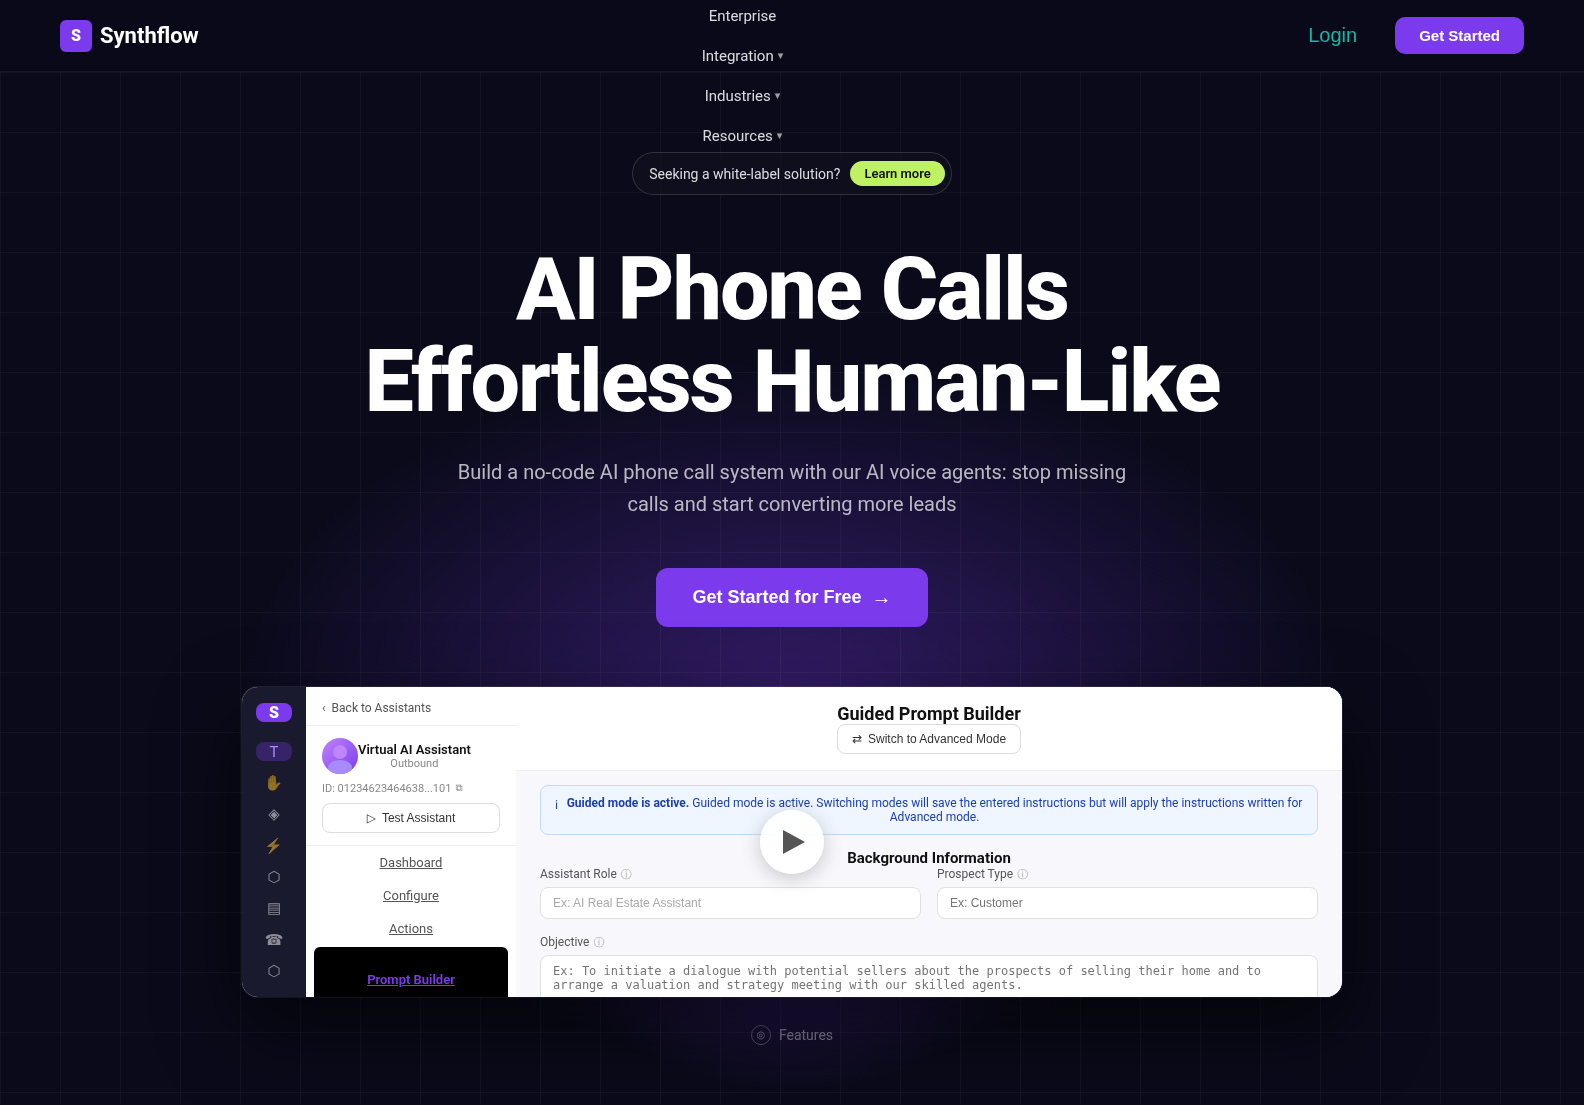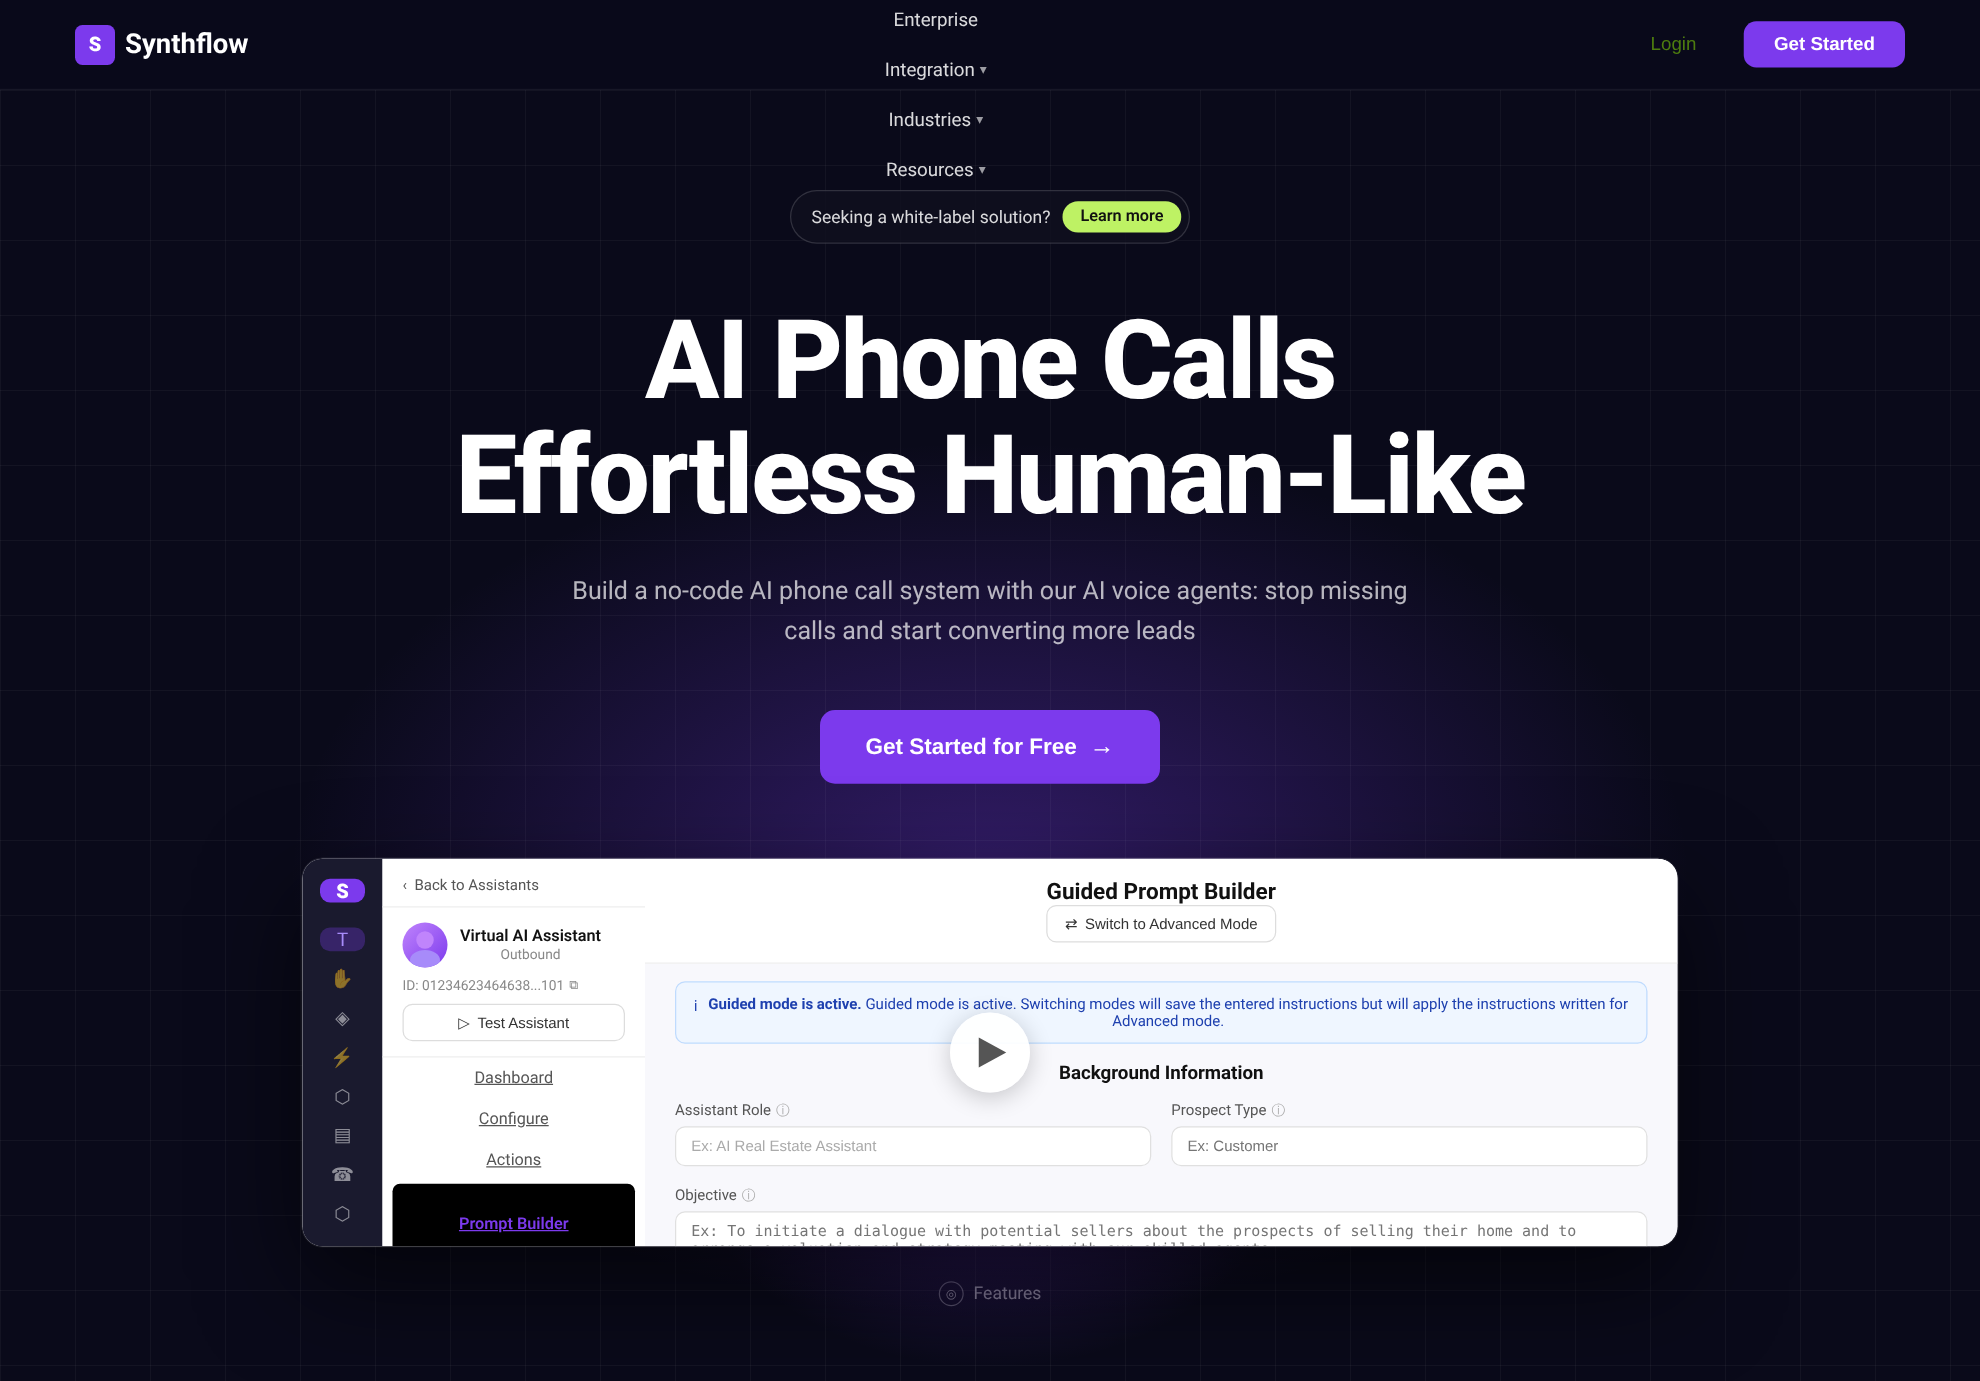--- a/index.html
+++ b/index.html
@@ -65,22 +65,22 @@
     .nav-link .chevron { font-size: 11px; opacity: 0.7; }
     .nav-right {
       display: flex;
       align-items: center;
       gap: 16px;
     }
     .btn-login {
       padding: 9px 22px;
       background: transparent;
       border: none;
-      color: #4d7c0f;
-      font-size: 15px;
+      color: #14b8a6;
+      font-size: 20px;
       cursor: pointer;
       border-radius: 8px;
     }
     .btn-get-started {
       padding: 10px 24px;
       background: #7c3aed;
       border: none;
       color: #fff;
       font-size: 15px;
       font-weight: 600;
@@ -242,21 +242,20 @@
       font-size: 12px;
       border-bottom: 1px solid #eee;
     }
     .panel-assistant-info {
       padding: 12px 16px;
       border-bottom: 1px solid #eee;
     }
     .assistant-row {
       display: flex;
       align-items: center;
-      gap: 10px;
       margin-bottom: 8px;
     }
     .assistant-avatar {
       width: 36px;
       height: 36px;
       border-radius: 50%;
       background: linear-gradient(135deg, #c084fc, #7c3aed);
       flex-shrink: 0;
       overflow: hidden;
     }
@@ -338,21 +337,20 @@
       border-radius: 8px;
       font-size: 12px;
       color: #1e40af;
       margin: 14px 0;
     }
     .info-banner-text strong { color: #1e40af; }
     .section-title {
       font-size: 15px;
       font-weight: 700;
       color: #111;
-      margin-bottom: 14px;
     }
     .form-grid {
       display: grid;
       grid-template-columns: 1fr 1fr;
       gap: 16px;
     }
     .form-field label {
       display: flex;
       align-items: center;
       gap: 4px;

